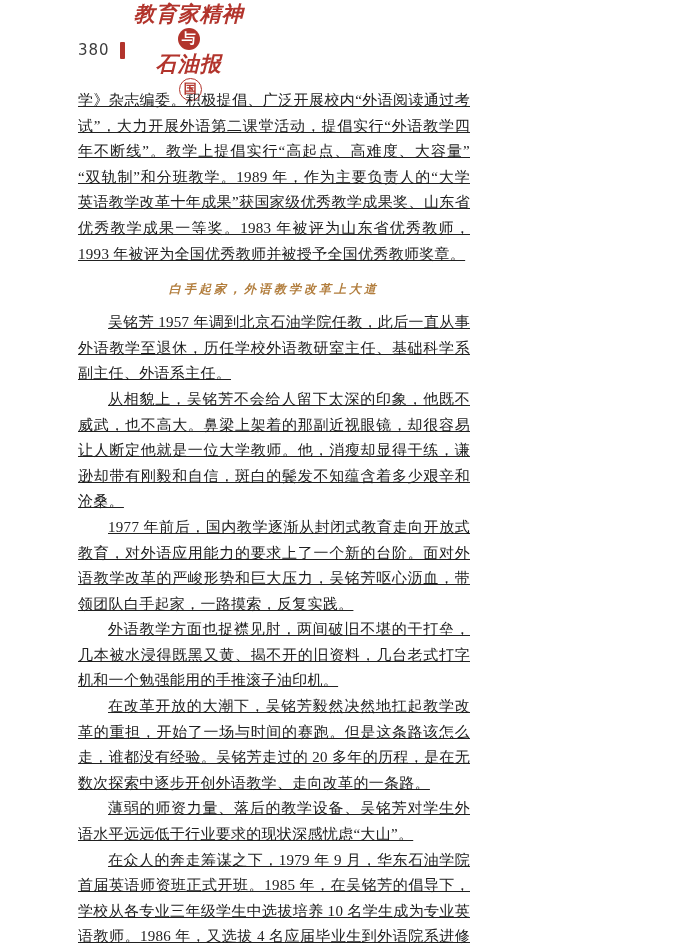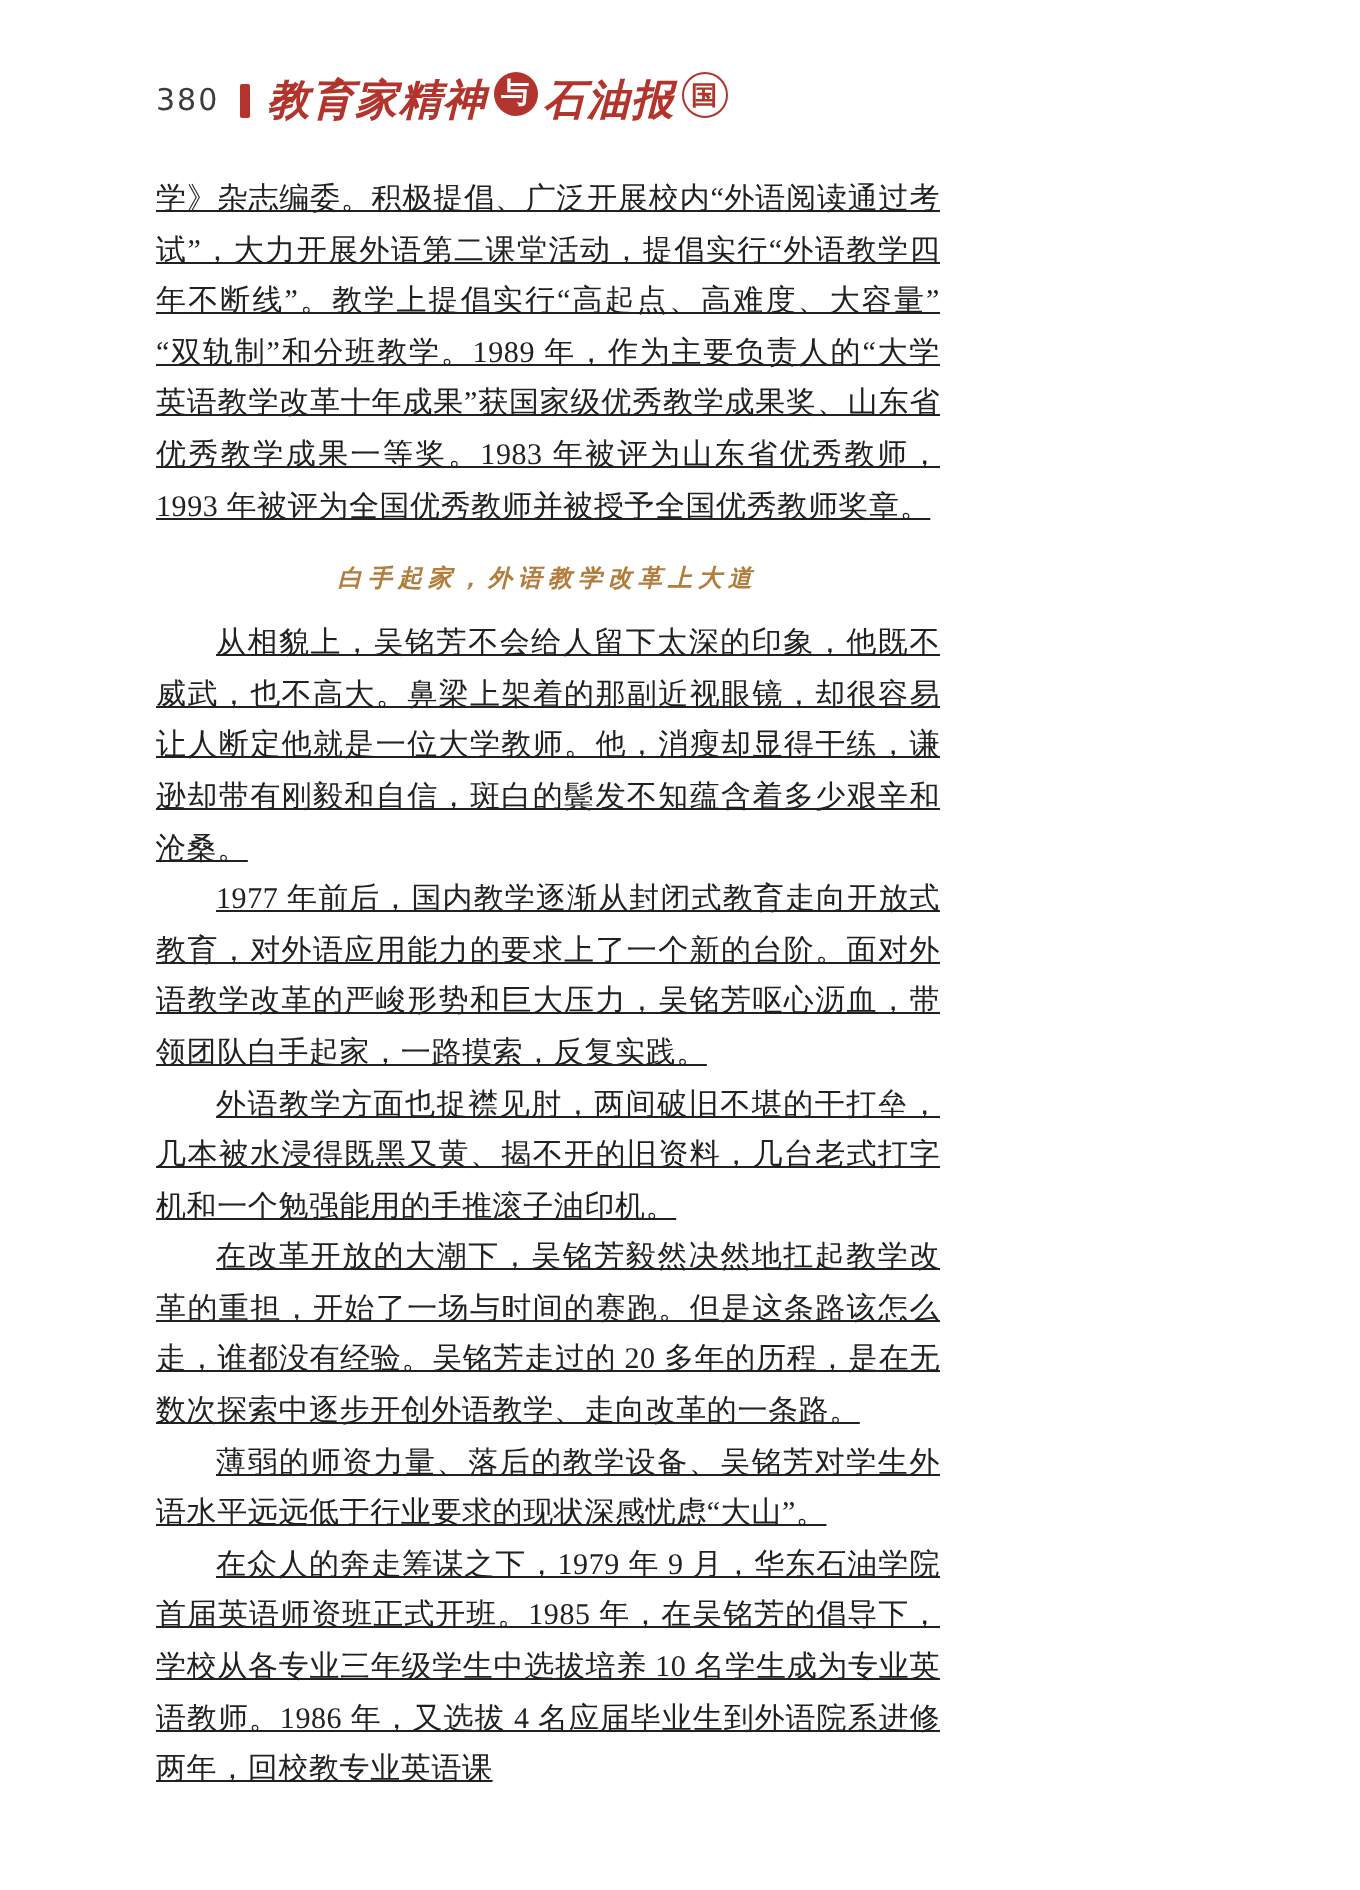--- a/index.html
+++ b/index.html
@@ -26,28 +26,29 @@
   }
   .page-num{
     font-size:15px;color:#3c3c3c;letter-spacing:1px;
     font-family:"DejaVu Sans","Liberation Sans",sans-serif;
   }
   .red-bar{
     width:5px;height:17px;background:var(--accent-red);
     margin:0 9px 0 10px;border-radius:1px;
   }
   .logo{
-    display:flex;align-items:flex-start;
+    display:flex;align-items:center;
     color:var(--accent-red);
     font-weight:bold;
     font-size:21px;
     letter-spacing:1px;
     font-family:"DejaVu Serif","Liberation Serif",serif;
     font-style:italic;
     white-space:nowrap;
+    flex-direction:column;
   }
   .logo .ring-char{
     font-style:normal;
     width:22px;height:22px;border-radius:50%;
     background:var(--accent-red);color:#ffffff;
     display:inline-flex;align-items:center;justify-content:center;
     font-size:14px;letter-spacing:0;margin:0 3px;
     flex:0 0 auto;
   }
   .logo .circled-char{
@@ -93,20 +94,21 @@
       <span class="ring-char">与</span>
       <span>石油报</span>
       <span class="circled-char">国</span>
     </div>
   </header>
 
   <main class="article">
 
   <p class="para">学》杂志编委。积极提倡、广泛开展校内“外语阅读通过考试”，大力开展外语第二课堂活动，提倡实行“外语教学四年不断线”。教学上提倡实行“高起点、高难度、大容量”“双轨制”和分班教学。1989 年，作为主要负责人的“大学英语教学改革十年成果”获国家级优秀教学成果奖、山东省优秀教学成果一等奖。1983 年被评为山东省优秀教师，1993 年被评为全国优秀教师并被授予全国优秀教师奖章。</p>
       <h2 class="section-heading">白手起家，外语教学改革上大道</h2>
+      <p class="para indent">吴铭芳 1957 年调到北京石油学院任教，此后一直从事外语教学至退休，历任学校外语教研室主任、基础科学系副主任、外语系主任。</p>
       <p class="para indent">从相貌上，吴铭芳不会给人留下太深的印象，他既不威武，也不高大。鼻梁上架着的那副近视眼镜，却很容易让人断定他就是一位大学教师。他，消瘦却显得干练，谦逊却带有刚毅和自信，斑白的鬓发不知蕴含着多少艰辛和沧桑。</p>
       <p class="para indent">1977 年前后，国内教学逐渐从封闭式教育走向开放式教育，对外语应用能力的要求上了一个新的台阶。面对外语教学改革的严峻形势和巨大压力，吴铭芳呕心沥血，带领团队白手起家，一路摸索，反复实践。</p>
       <p class="para indent">外语教学方面也捉襟见肘，两间破旧不堪的干打垒，几本被水浸得既黑又黄、揭不开的旧资料，几台老式打字机和一个勉强能用的手推滚子油印机。</p>
       <p class="para indent">在改革开放的大潮下，吴铭芳毅然决然地扛起教学改革的重担，开始了一场与时间的赛跑。但是这条路该怎么走，谁都没有经验。吴铭芳走过的 20 多年的历程，是在无数次探索中逐步开创外语教学、走向改革的一条路。</p>
       <p class="para indent">薄弱的师资力量、落后的教学设备、吴铭芳对学生外语水平远远低于行业要求的现状深感忧虑“大山”。</p>
       <p class="para indent">在众人的奔走筹谋之下，1979 年 9 月，华东石油学院首届英语师资班正式开班。1985 年，在吴铭芳的倡导下，学校从各专业三年级学生中选拔培养 10 名学生成为专业英语教师。1986 年，又选拔 4 名应届毕业生到外语院系进修两年，回校教专业英语课</p>
     </main>
 
 </div>
 

